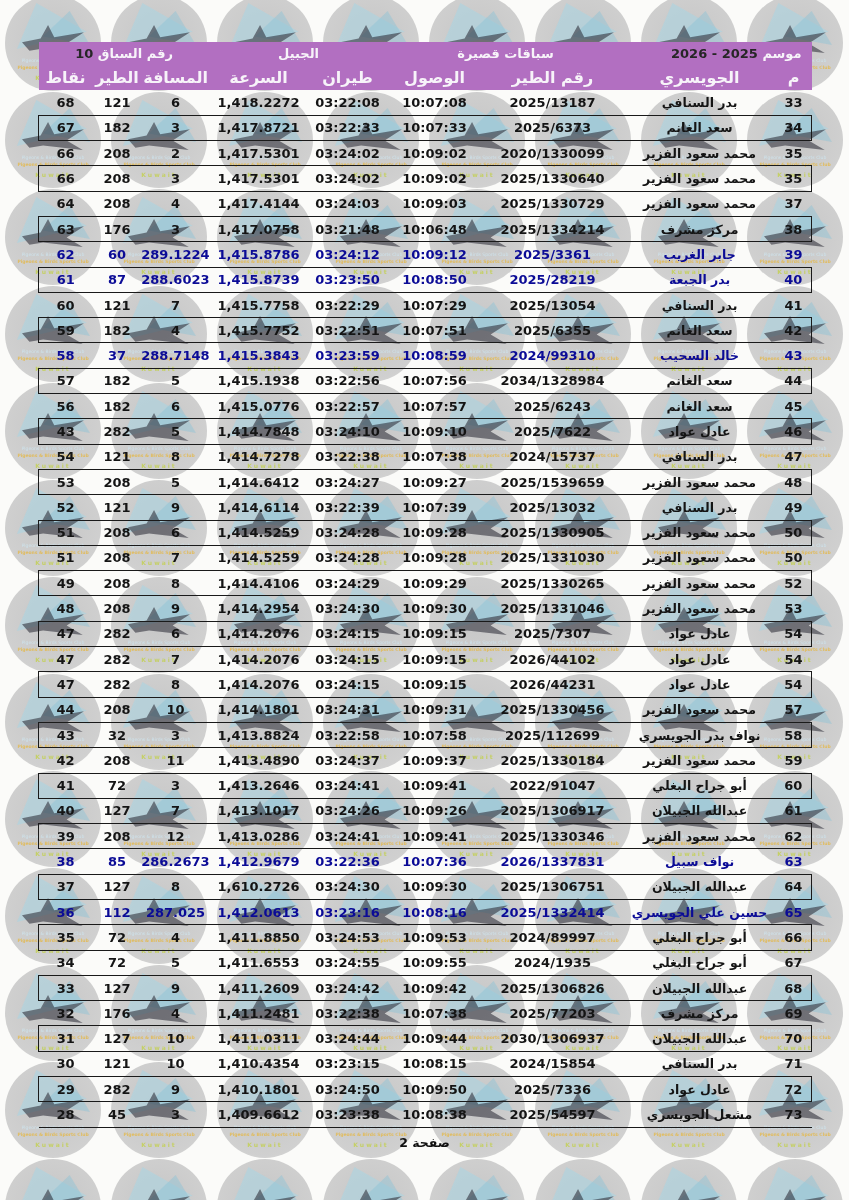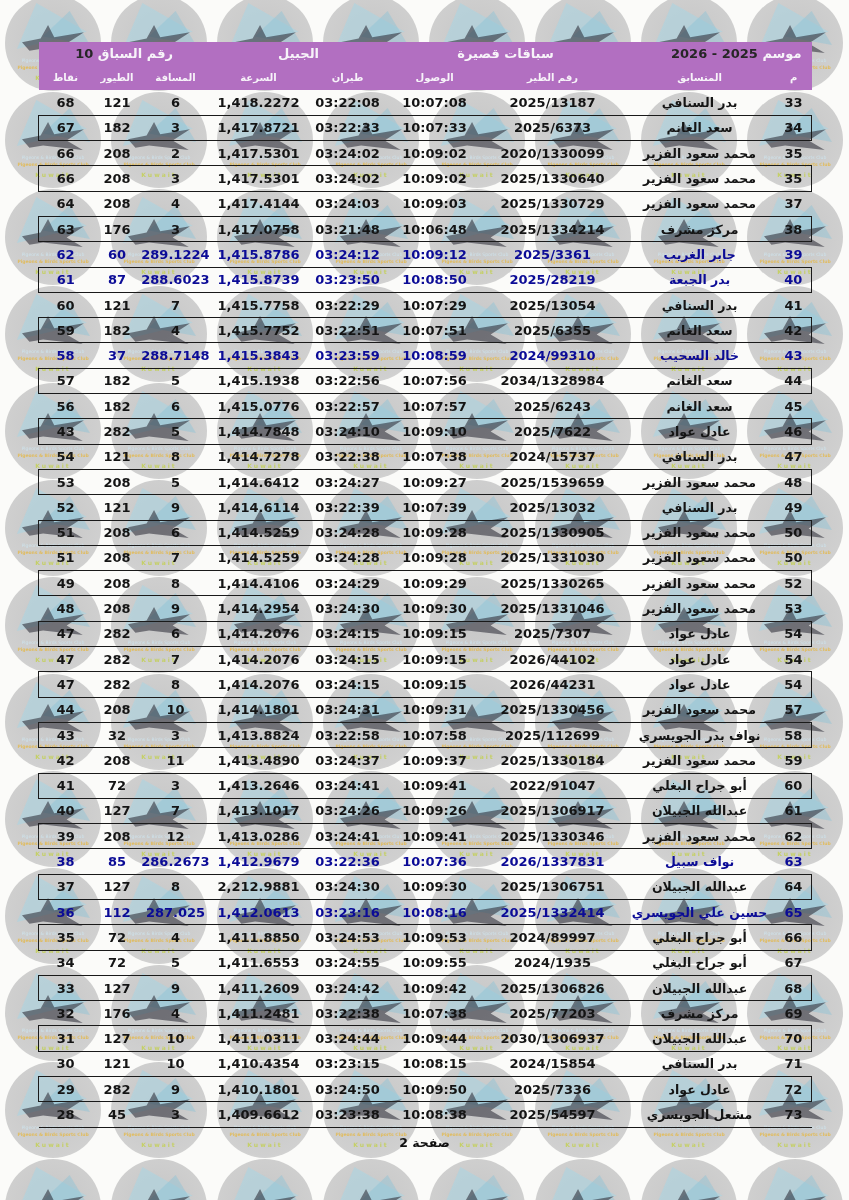--- a/index.html
+++ b/index.html
@@ -42,21 +42,21 @@
     font-size:6px;letter-spacing:2px;font-weight:bold;color:rgba(196,208,96,0.95);}
 
   
   .sheet{position:absolute;left:38px;top:42px;width:773px;z-index:1;}
   table{width:100%;border-collapse:collapse;table-layout:fixed;direction:rtl;}
   thead th{background:var(--header-bg);color:var(--header-text);
     font-weight:bold;text-align:center;padding:0;}
   .meta-row th{font-size:13px;height:22px;vertical-align:middle;}
   .meta-row th.t-right{text-align:right;padding-right:10px;margin-top:40px;}
   .meta-row .dk{color:var(--digit-text);}
-  .cols-row th{font-size:10px;height:26px;vertical-align:middle;}
+  .cols-row th{font-size:16px;height:26px;vertical-align:middle;}
   tbody td{height:25.3px;text-align:center;vertical-align:middle;
     font-size:13px;font-weight:bold;color:var(--body-text);
     padding:0;overflow:hidden;white-space:nowrap;}
   tbody td.cell-name{font-size:12.5px;}
   tr.boxed{border:1.5px solid var(--border);}
   tbody tr:last-child{border-bottom:1.5px solid var(--border);}
   tr.hl td{color:var(--highlight-text);}
 
   .footer{margin-top:7px;text-align:center;font-size:12.5px;font-weight:bold;
     color:#111;direction:ltr;}
@@ -1100,27 +1100,27 @@
       </colgroup>
       <thead>
         <tr class="meta-row">
           <th colspan="2" class="t-right"><span class="wa">موسم</span> <span class="dk">2025 - 2026</span></th>
           <th colspan="2">سباقات قصيرة</th>
           <th colspan="2">الجبيل</th>
           <th colspan="3"><span class="wa">رقم السباق</span> <span class="dk">10</span></th>
         </tr>
         <tr class="cols-row">
           <th>م</th>
-          <th>المتسابق</th>
+          <th>الجويسري</th>
           <th>رقم الطير</th>
           <th>الوصول</th>
           <th>طيران</th>
           <th>السرعة</th>
           <th>المسافة</th>
-          <th>الطيور</th>
+          <th>الطير</th>
           <th>نقاط</th>
         </tr>
       </thead>
       <tbody id="rows-body">
           <tr>
             <td class="cell-rank">33</td>
             <td class="cell-name">بدر السنافي</td>
             <td class="cell-ring">2025/13187</td>
             <td class="cell-arrival">10:07:08</td>
             <td class="cell-flight">03:22:08</td>
@@ -1458,21 +1458,21 @@
             <td class="cell-distance">286.2673</td>
             <td class="cell-birds">85</td>
             <td class="cell-points">38</td>
           </tr>
           <tr class="boxed">
             <td class="cell-rank">64</td>
             <td class="cell-name">عبدالله الجبيلان</td>
             <td class="cell-ring">2025/1306751</td>
             <td class="cell-arrival">10:09:30</td>
             <td class="cell-flight">03:24:30</td>
-            <td class="cell-speed">2,212.9881</td>
+            <td class="cell-speed">1,610.2726</td>
             <td class="cell-distance">8</td>
             <td class="cell-birds">127</td>
             <td class="cell-points">37</td>
           </tr>
           <tr class="hl">
             <td class="cell-rank">65</td>
             <td class="cell-name">حسين علي الجويسري</td>
             <td class="cell-ring">2025/1332414</td>
             <td class="cell-arrival">10:08:16</td>
             <td class="cell-flight">03:23:16</td>

